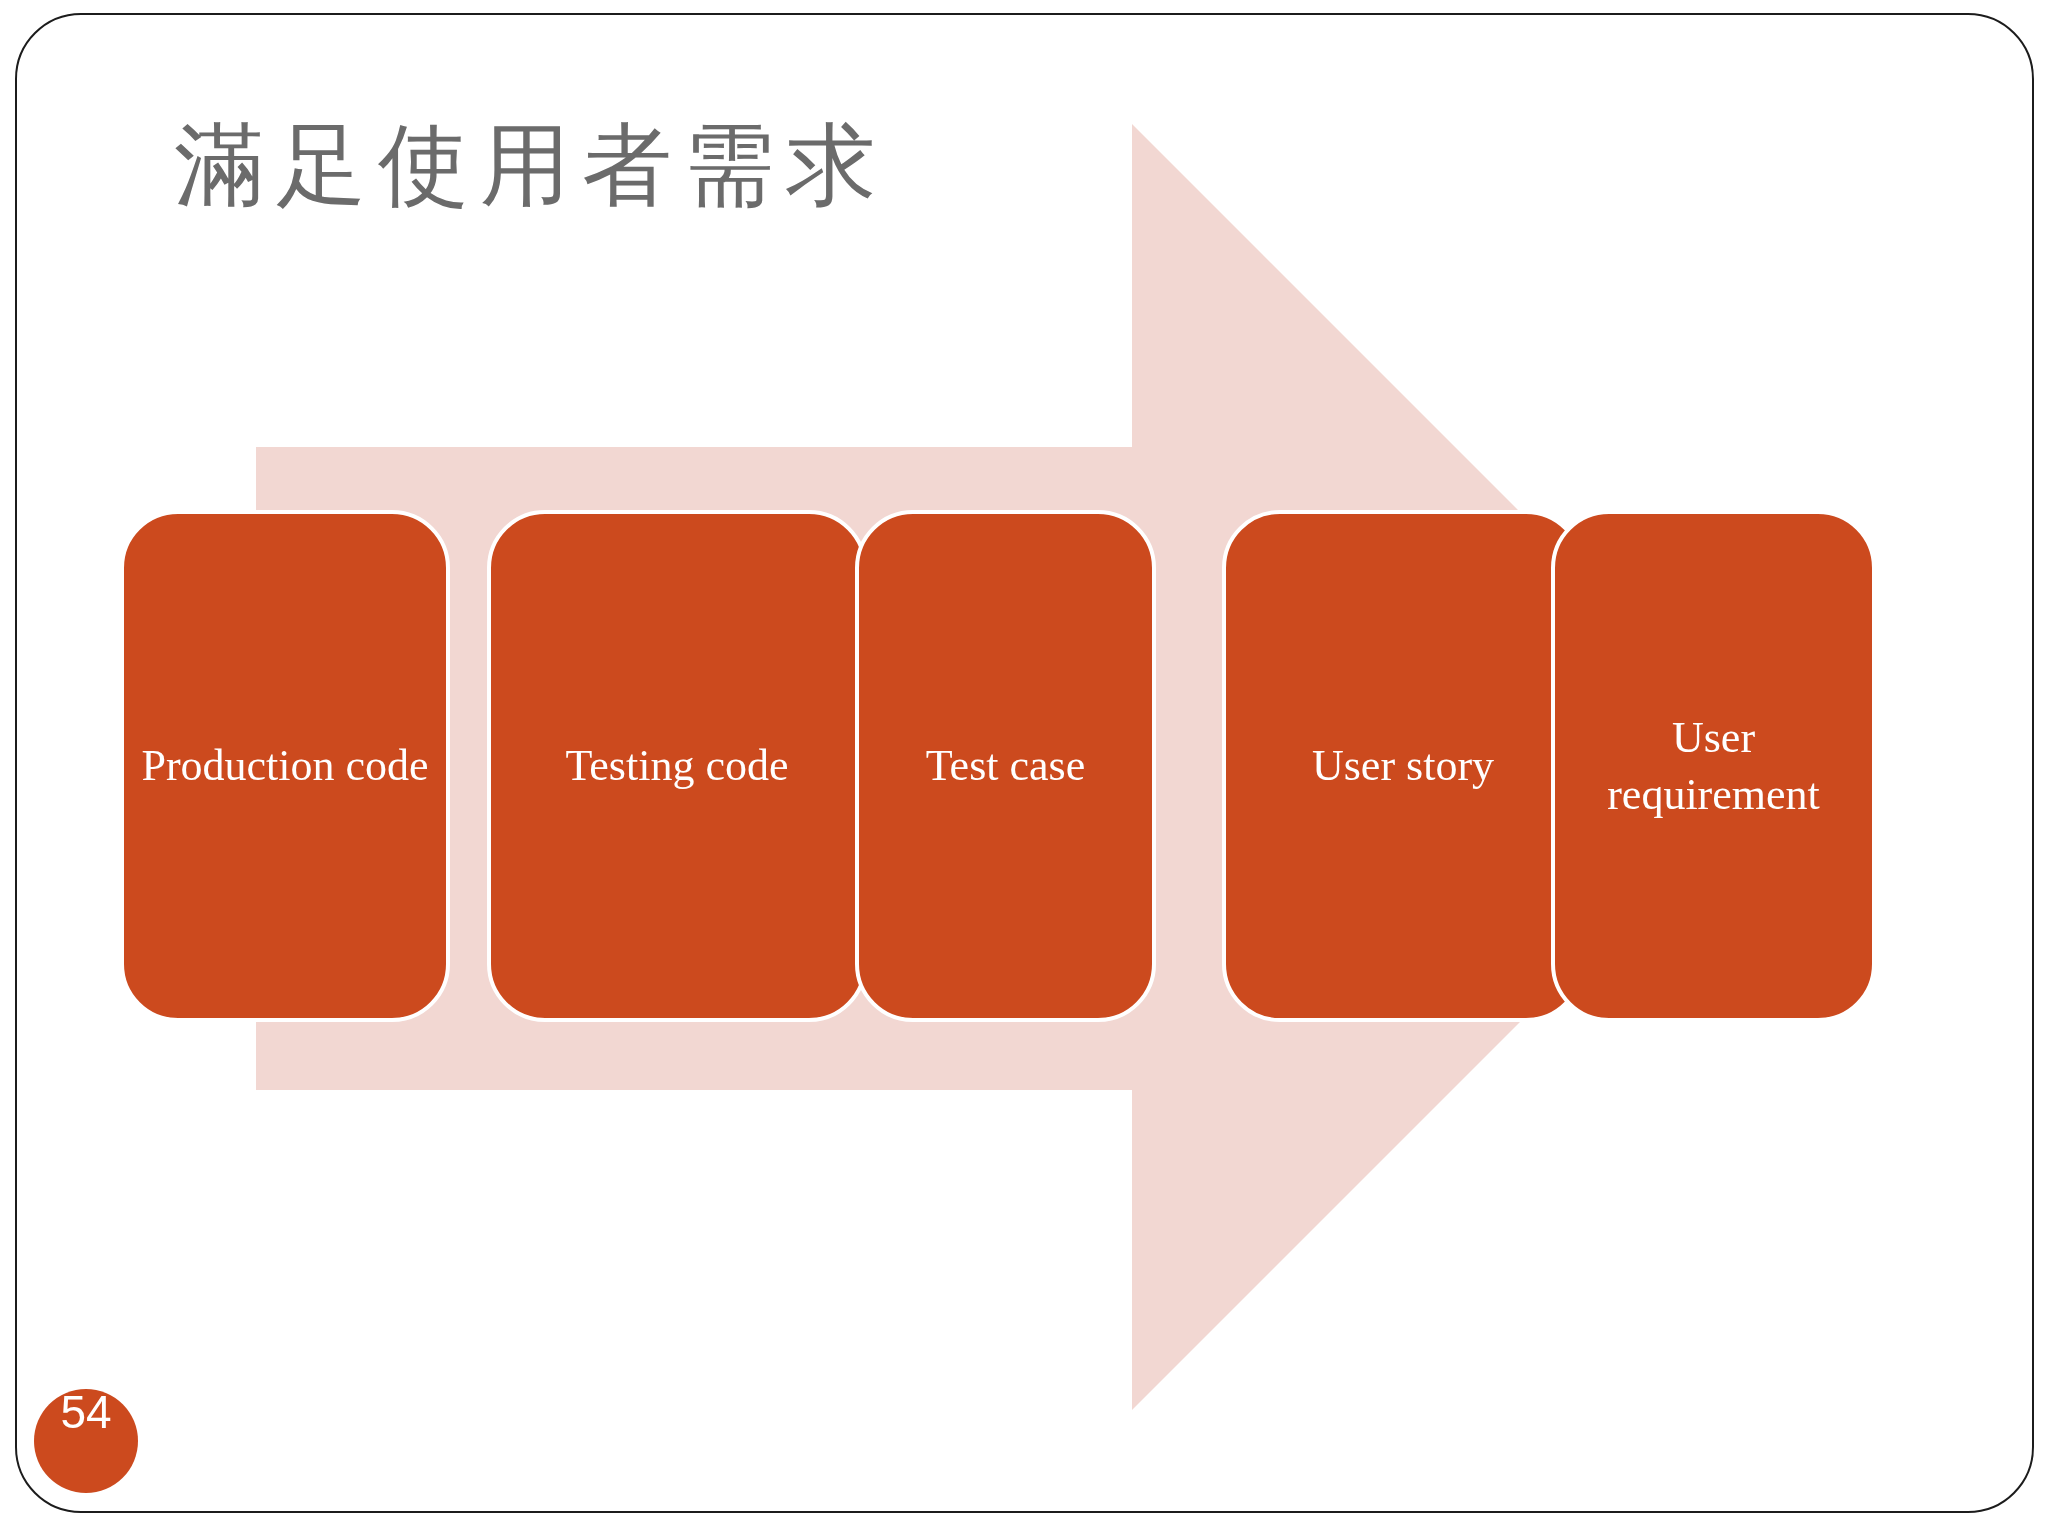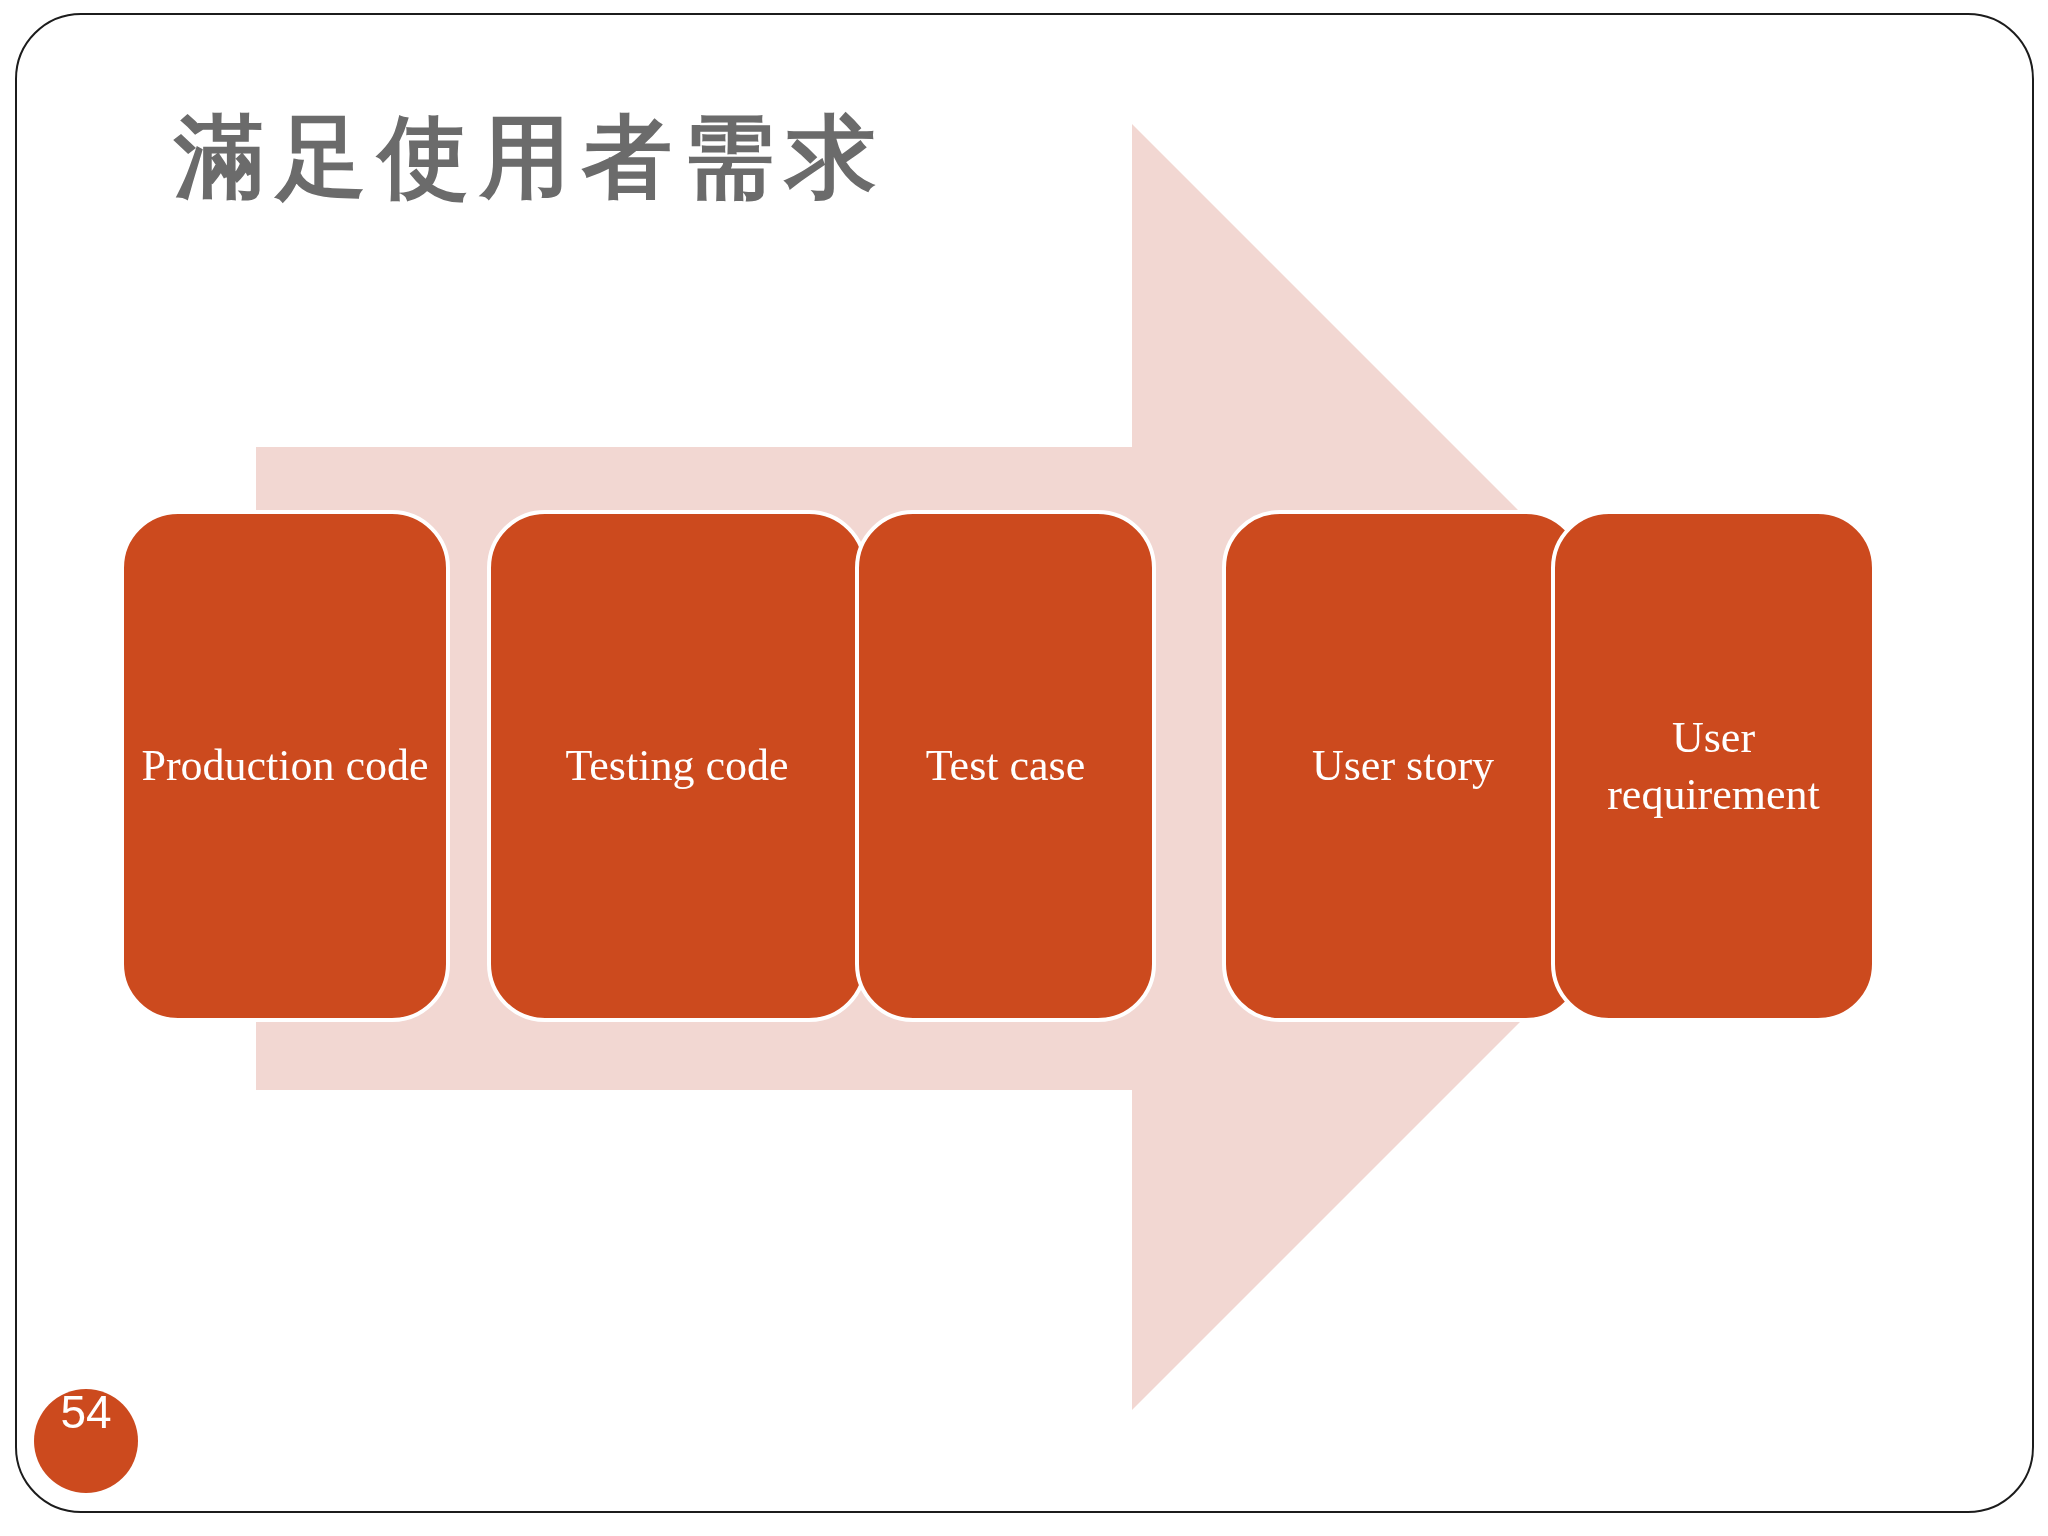--- a/index.html
+++ b/index.html
@@ -19,24 +19,24 @@
     width: 2019px;
     height: 1500px;
     box-sizing: border-box;
     border: 2px solid var(--slide_border, #1c1c1c);
     border-radius: 66px;
     background: #ffffff;
   }
   .slide-title {
     position: absolute;
     left: 174px;
-    top: 106px;
+    top: 114px;
     font-size: 90px;
     line-height: 1.15;
-    font-weight: 700;
+    font-weight: 400;
     letter-spacing: 12px;
     color: var(--title_gray, #6b6b6b);
     white-space: nowrap;
   }
   .arrow-svg {
     position: absolute;
     left: 0;
     top: 0;
     width: 2048px;
     height: 1536px;

